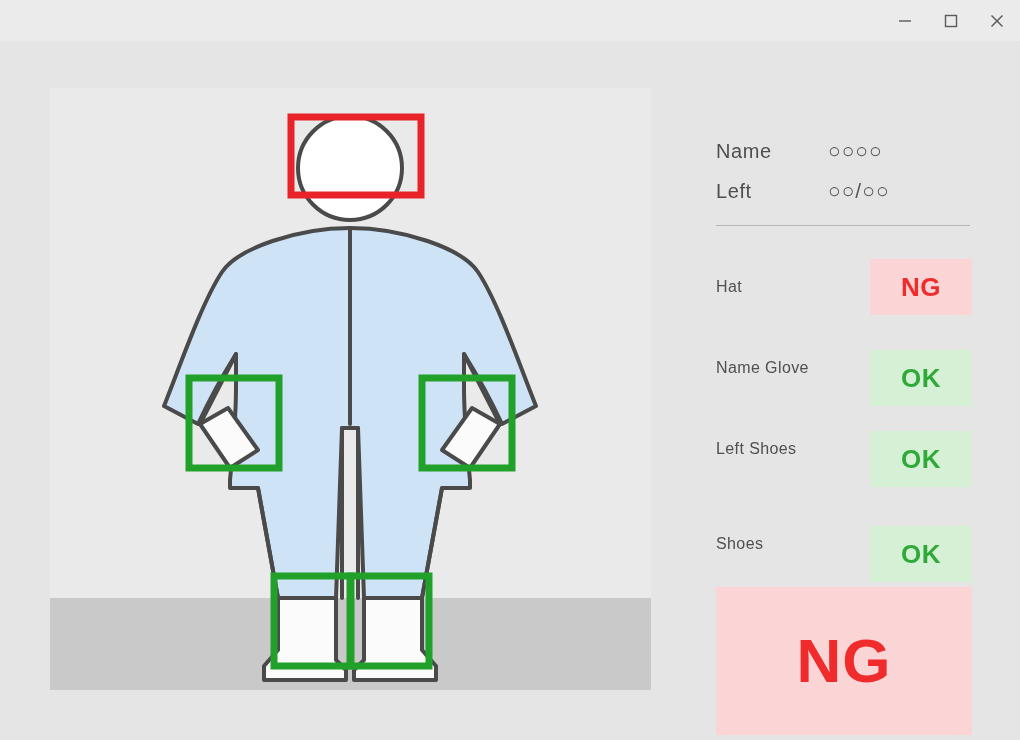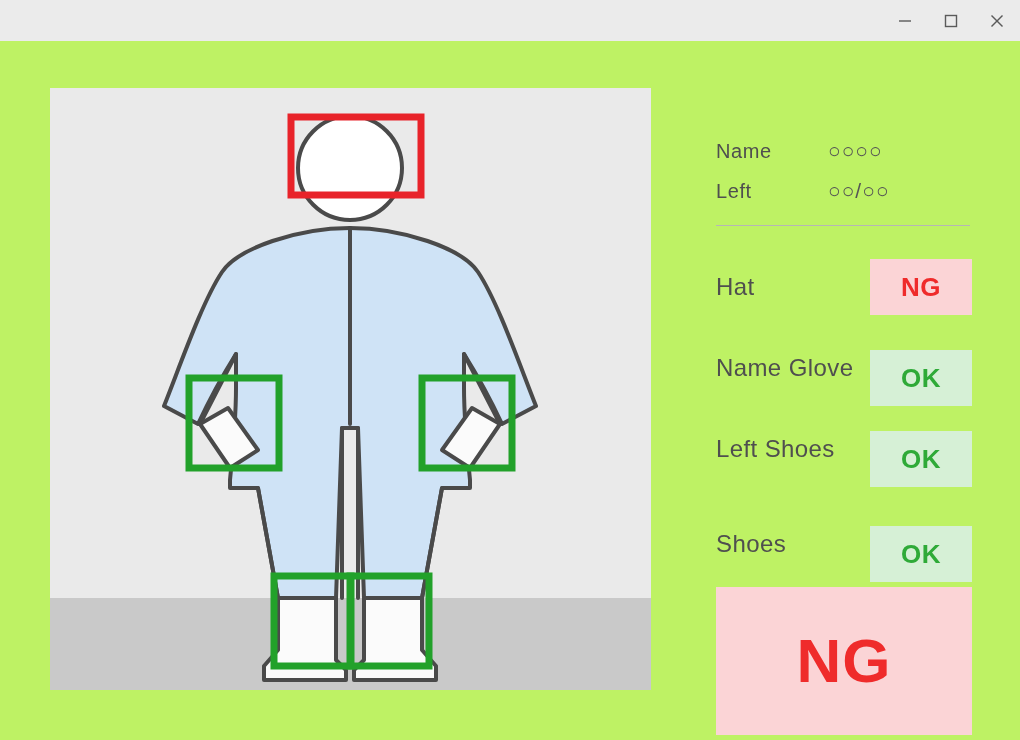--- a/index.html
+++ b/index.html
@@ -48,21 +48,21 @@
   }
   .win-btn svg { display: block; }
 
   
   .content {
     position: absolute;
     left: 0;
     top: 41px;
     width: 1020px;
     height: 699px;
-    background: #bef264;
+    background: #e5e5e5;
   }
 
   
   .figure-panel {
     position: absolute;
     left: 50px;
     top: 47px;
     width: 601px;
     height: 602px;
     background: #eaeaea;
@@ -125,21 +125,21 @@
     display: flex;
     align-items: center;
   }
   .status-row.r0 { top: 171px; }
   .status-row.r1 { top: 252px; }
   .status-row.r2 { top: 333px; }
   .status-row.r3 { top: 428px; }
 
   .status-label {
     flex: 1 1 auto;
-    font-size: 24px;
+    font-size: 16px;
     color: #4f4f4f;
     letter-spacing: 0.4px;
     white-space: nowrap;
   }
   .status-badge {
     flex: 0 0 auto;
     width: 102px;
     height: 56px;
     display: flex;
     align-items: center;

